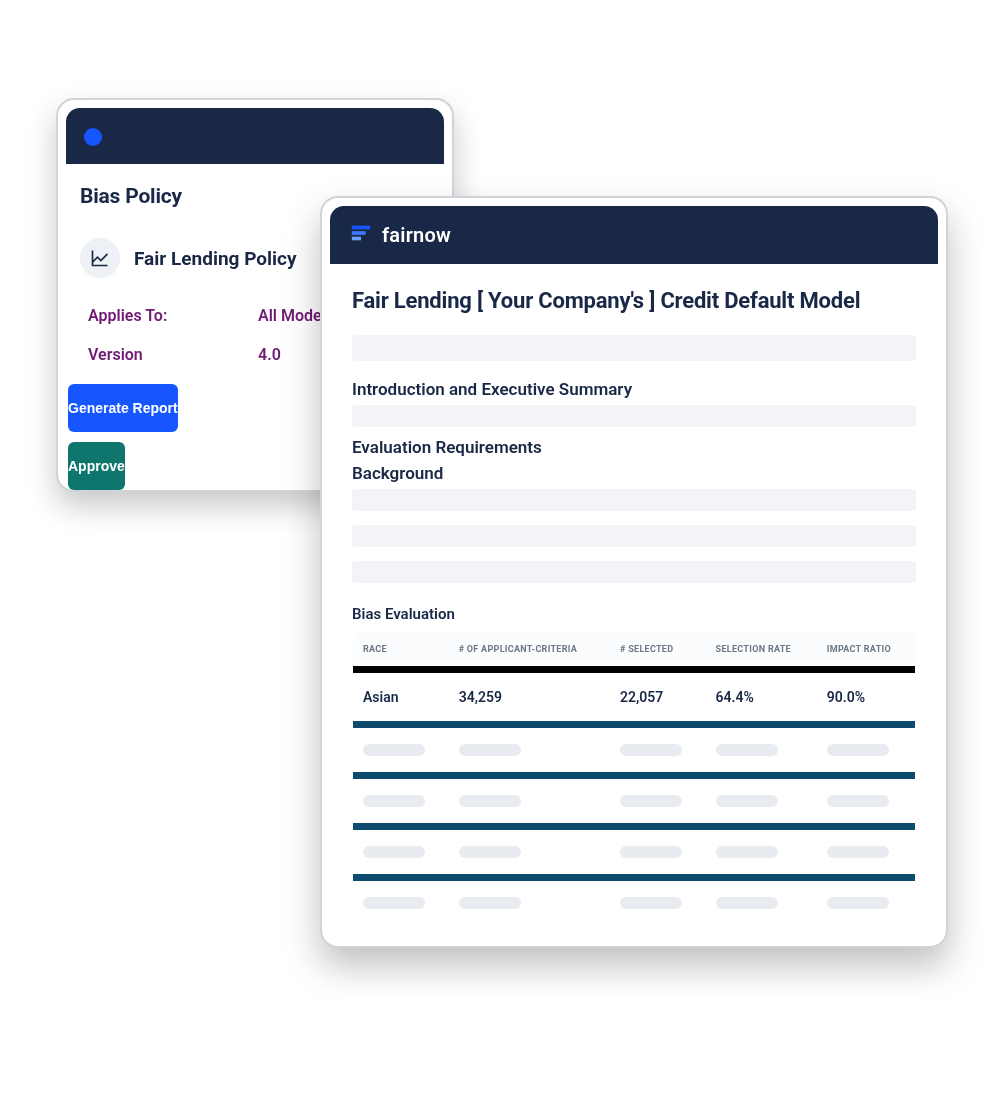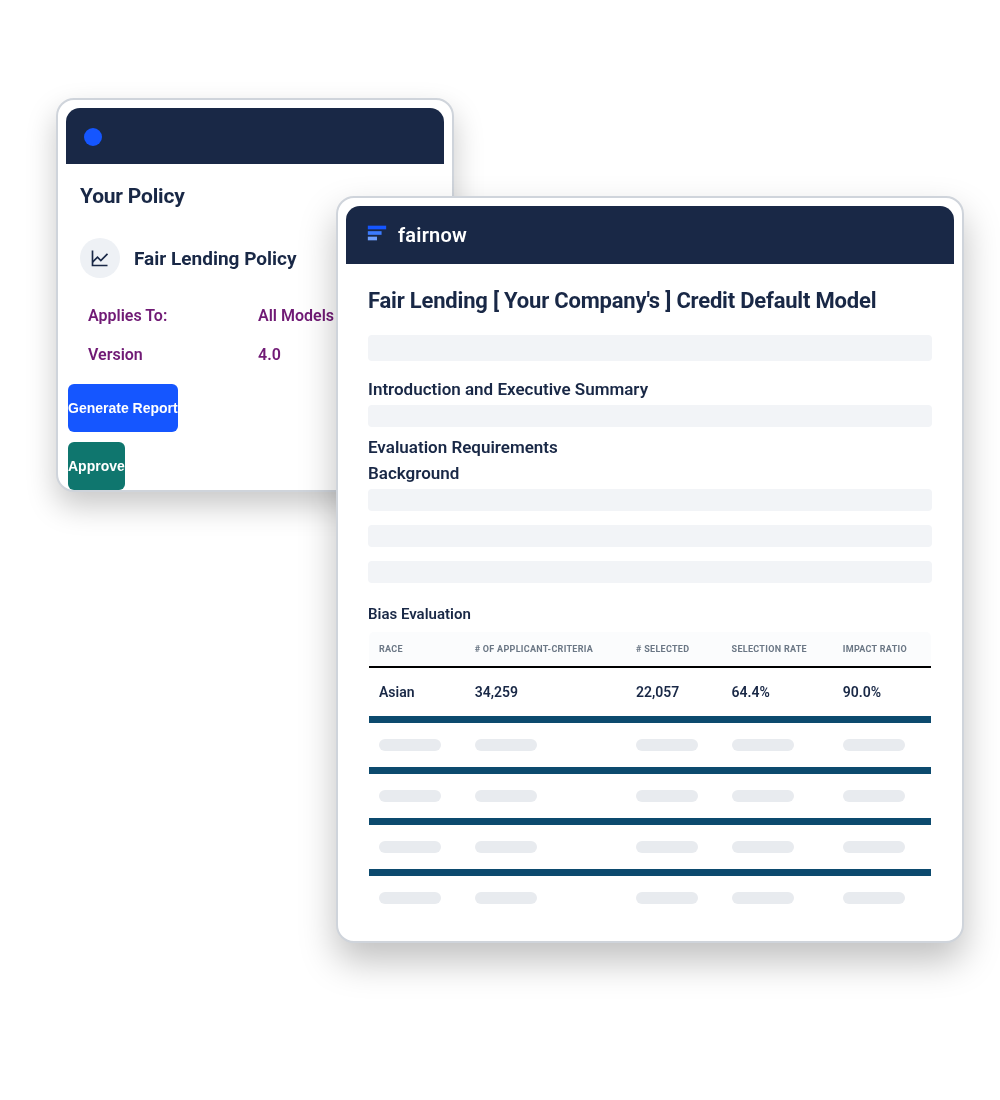--- a/index.html
+++ b/index.html
@@ -77,21 +77,21 @@
     color: #fff;
     cursor: pointer;
     border: none;
   }
   .btn-primary { background: #1556ff; }
   .btn-approve { background: #0f766e; }
 
   
   .card-right {
     position: absolute;
-    left: 336px;
+    left: 320px;
     top: 196px;
     width: 628px;
     background: #ffffff;
     border: 2px solid #cfd4db;
     border-radius: 18px;
     box-shadow: 0 18px 36px rgba(0,0,0,0.25);
   }
   .card-right-header {
     height: 58px;
     background: #192846;
@@ -143,21 +143,21 @@
     overflow: hidden;
   }
   table.bias th {
     text-align: left;
     font-size: 9px;
     font-weight: 700;
     color: #6b7785;
     letter-spacing: 0.3px;
     padding: 12px 10px;
     background: #fbfcfd;
-    border-bottom: 2px solid #000000;
+    border-bottom: 7px solid #000000;
     text-transform: uppercase;
   }
   table.bias td {
     padding: 16px 10px;
     font-size: 14px;
     font-weight: 600;
     color: #192846;
     border-bottom: 7px solid #0c4a6e;
   }
   .cell-skel {
@@ -168,21 +168,21 @@
   }
   table.bias tr:last-child td { border-bottom: none; }
 </style>
 </head>
 <body>
 
 <div class="card-left">
   <div class="card-left-header">
     <div class="dot"></div>
   </div>
-  <div class="card-left-title">Your Policy</div>
+  <div class="card-left-title">Bias Policy</div>
   <div class="card-left-sub">
     <div class="sub-icon">
       <svg viewBox="0 0 24 24">
           <polyline points="3 17 9 11 13 15 21 7"></polyline>
           <polyline points="3 3 3 21 21 21"></polyline>
         </svg>
     </div>
     <div class="sub-text">Fair Lending Policy</div>
   </div>
   <div class="meta-row">

